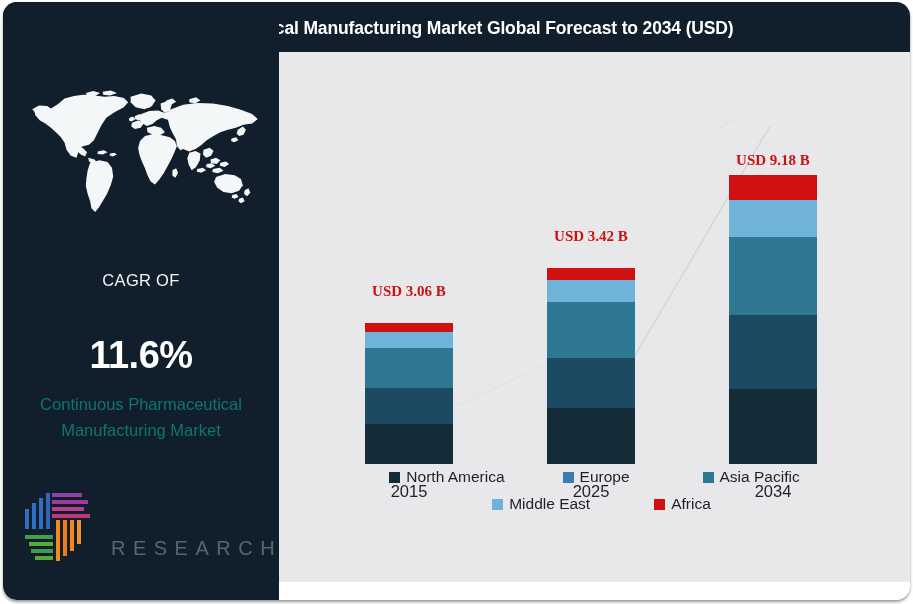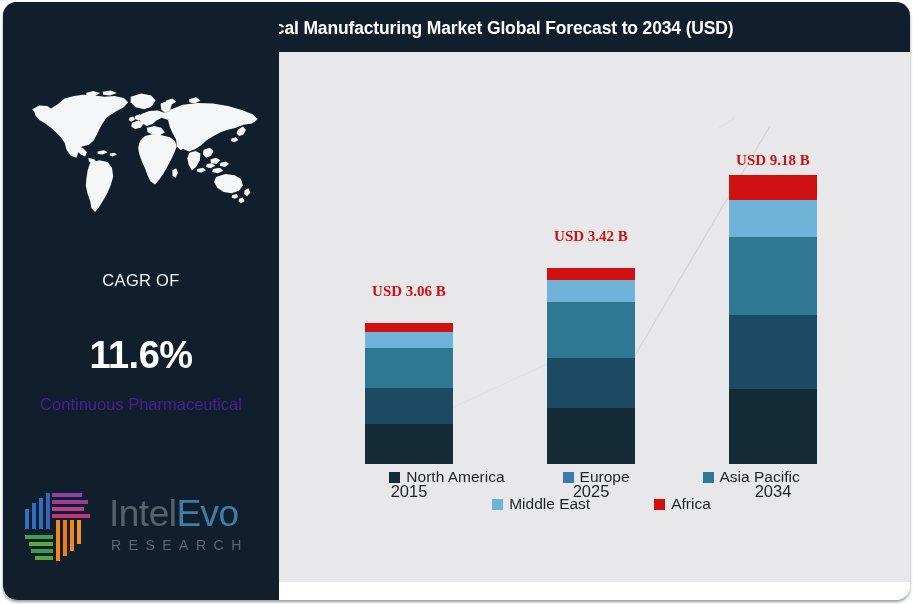--- a/index.html
+++ b/index.html
@@ -114,21 +114,21 @@
     margin-top: 34px;
   }
   .market-name {
     position: absolute;
     left: 8px;
     top: 389px;
     width: 260px;
     text-align: center;
     font-size: 16.5px;
     line-height: 26px;
-    color: #4c1d95;
+    color: #0f766e;
   }
 
   
   .logo {
     position: absolute;
     left: 18px;
     top: 483px;
     width: 244px;
     height: 82px;
   }
@@ -148,21 +148,21 @@
     font-weight: normal;
     letter-spacing: -0.5px;
     white-space: nowrap;
   }
   .logo-word .intel { color: #56626c; }
   .logo-word .evo   { color: #3d7ea6; }
   .logo-sub {
     position: absolute;
     left: 90px;
     top: 52px;
-    font-size: 14px;
+    font-size: 20px;
     color: #5a666f;
     letter-spacing: 7.5px;
     white-space: nowrap;
   }
 
   
   .plot {
     position: absolute;
     left: 276px;
     top: 50px;
@@ -307,20 +307,21 @@
           <path d="M512 150 L528 146 L536 156 L520 162 L510 158 Z"></path>
           <path d="M556 158 L572 154 L580 164 L564 170 L554 166 Z"></path>
         </g>
       </svg>
     </div>
 
     <div class="cagr-of">CAGR OF</div>
     <div class="cagr-value">11.6%</div>
     <div class="market-name">
       <div>Continuous Pharmaceutical</div>
+      <div>Manufacturing Market</div>
     </div>
 
     <div class="logo">
       <div class="logo-mark">
         <svg viewBox="0 0 84 80" xmlns="http://www.w3.org/2000/svg">
           <g>
 
             <rect x="4" y="22" width="4" height="20" fill="#2f6fc4"></rect>
             <rect x="11" y="16" width="4" height="26" fill="#2f6fc4"></rect>
             <rect x="18" y="11" width="4" height="31" fill="#2f6fc4"></rect>
@@ -336,21 +337,20 @@
             <rect x="42" y="33" width="4" height="36" fill="#f07a1c"></rect>
             <rect x="35" y="33" width="4" height="41" fill="#ef8b22"></rect>
 
             <rect x="4" y="48" width="28" height="4" fill="#3ea04a"></rect>
             <rect x="8" y="55" width="24" height="4" fill="#5aa93c"></rect>
             <rect x="10" y="62" width="22" height="4" fill="#3e9c4a"></rect>
             <rect x="14" y="69" width="18" height="4" fill="#55a83d"></rect>
           </g>
         </svg>
       </div>
-      <div class="logo-word"><span class="intel">Intel</span><span class="evo">Evo</span></div>
       <div class="logo-sub">RESEARCH</div>
     </div>
 
     <div class="chart-panel"></div>
 
     <div class="plot">
 
       <svg class="connector" viewBox="0 0 631 530" xmlns="http://www.w3.org/2000/svg">
         <line x1="351" y1="312" x2="491" y2="74" stroke="#d6d6d9" stroke-width="1.4"></line>
         <line x1="160" y1="362" x2="268" y2="312" stroke="#e0e0e3" stroke-width="1"></line>

